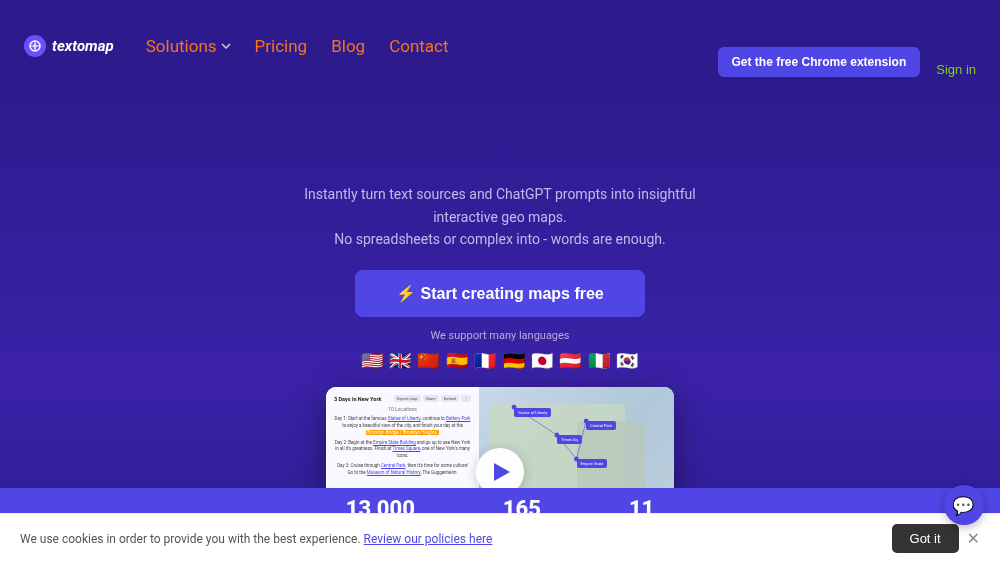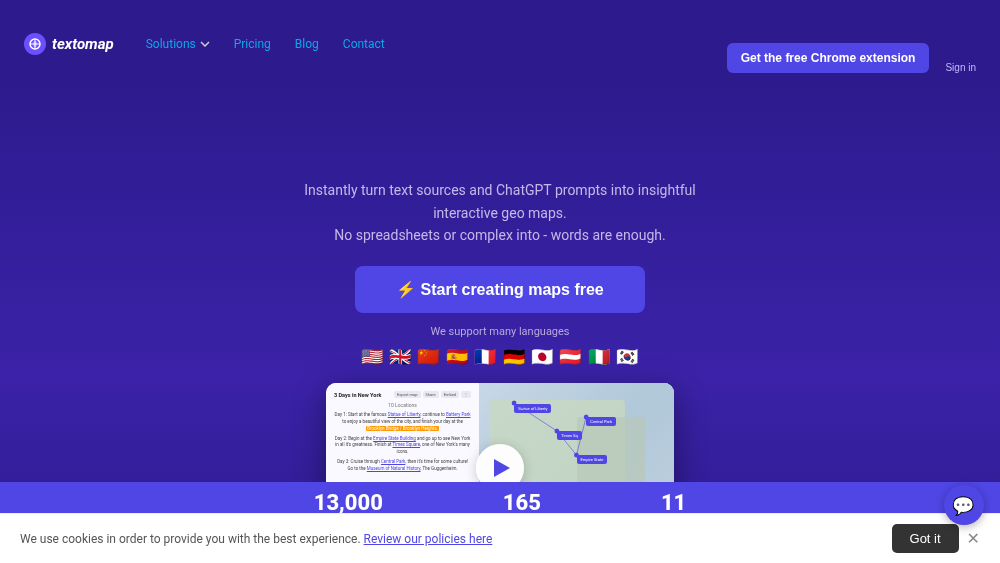--- a/index.html
+++ b/index.html
@@ -44,22 +44,22 @@
       color: #fff;
       font-style: italic;
     }
     .nav-links {
       display: flex;
       align-items: center;
       gap: 24px;
       flex: 1;
     }
     .nav-link {
-      color: #0ea5e9;
-      font-size: 12px;
+      color: #f97316;
+      font-size: 17px;
       cursor: pointer;
       text-decoration: none;
       display: flex;
       align-items: center;
       gap: 4px;
     }
     .nav-right {
       display: flex;
       align-items: flex-end;
       gap: 16px;
@@ -70,22 +70,22 @@
       border: none;
       padding: 8px 14px;
       border-radius: 6px;
       font-size: 12px;
       cursor: pointer;
       font-weight: 600;
     }
     .btn-signin {
       background: none;
       border: none;
-      color: #c4b5fd;
-      font-size: 10px;
+      color: #84cc16;
+      font-size: 13px;
       cursor: pointer;
       margin-top: 48px;
     }
 
     
     .hero {
       text-align: center;
       padding: 28px 20px 16px;
       background: linear-gradient(180deg, #2d1b8e 0%, #3b22a8 60%, #2d1b8e 100%);
     }
@@ -305,29 +305,29 @@
       box-shadow: 0 2px 8px rgba(0,0,0,0.3);
     }
     .chat-icon {
       font-size: 18px;
       color: #fff;
     }
 
     
     .stats-bar {
       position: absolute;
-      bottom: 41px;
+      bottom: 35px;
       left: 0;
       right: 0;
       background: #4f46e5;
       height: 40px;
       display: flex;
       align-items: center;
       justify-content: center;
-      gap: 120px;
+      gap: 88px;
       z-index: 50;
     }
     .stat-num {
       font-size: 22px;
       font-weight: 800;
       color: #fff;
     }
   </style>
 </head>
 <body>

